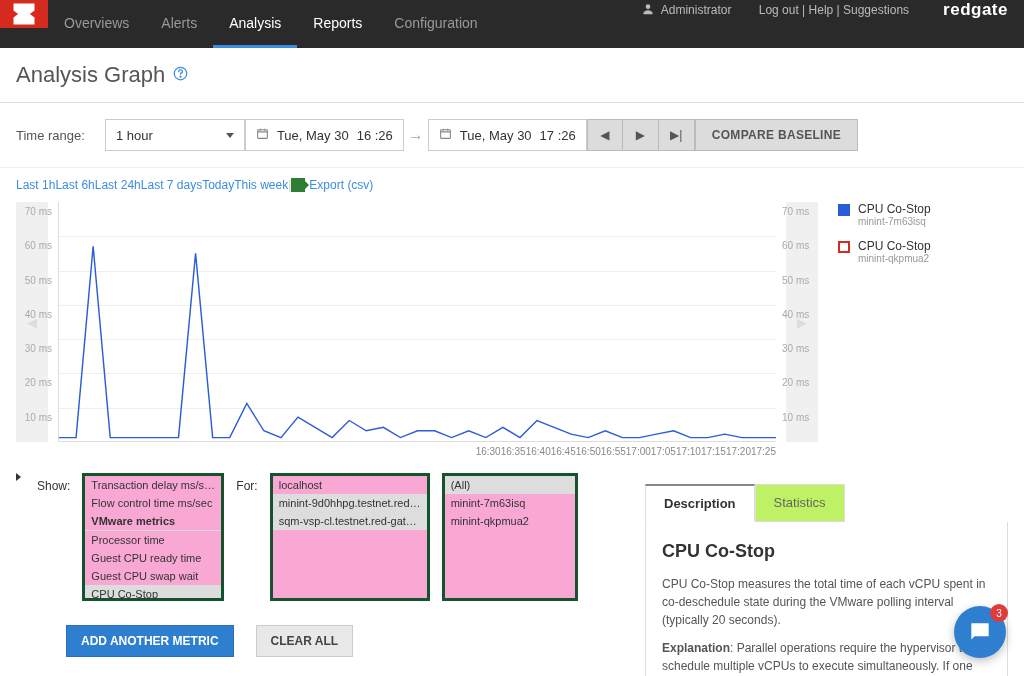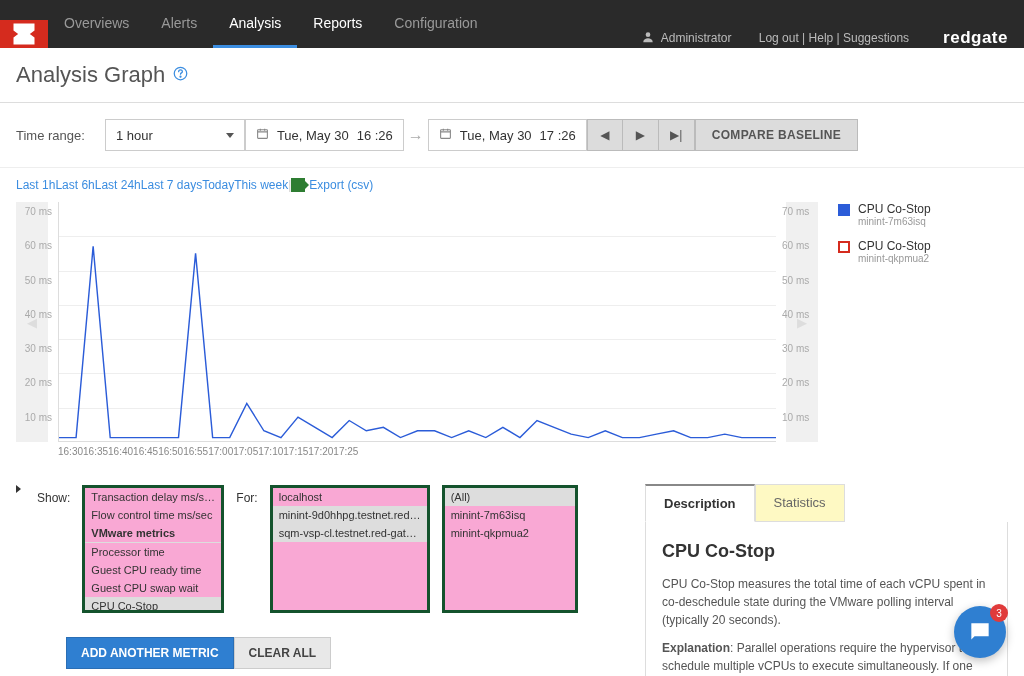--- a/index.html
+++ b/index.html
@@ -1,17 +1,17 @@
 <!DOCTYPE html>
 <html><head>
 <meta charset="utf-8">
 <style>
 *{box-sizing:border-box;margin:0;padding:0;font-family:-apple-system,BlinkMacSystemFont,"Segoe UI",Arial,sans-serif}
 body{background:#fff;color:#333;font-size:13px}
-.topbar{display:flex;align-items:flex-end;background:#2a2a2a;color:#ccc;height:48px}
+.topbar{display:flex;align-items:flex-start;background:#2a2a2a;color:#ccc;height:48px}
 .logo{width:48px;background:#d52b1e;display:flex;align-items:center;justify-content:center}
 .logo svg{width:28px;height:28px;fill:#fff}
 .nav{display:flex;align-items:center}
 .nav a{color:#999;text-decoration:none;padding:0 16px;height:48px;display:flex;align-items:center;font-size:14px;border-bottom:3px solid transparent}
 .nav a.active{color:#fff;border-bottom-color:#3b8de0}
 .nav a.bold{color:#fff;font-weight:400}
 .topbar-right{margin-left:auto;display:flex;align-items:center;padding-right:16px;font-size:12px;color:#bbb}
 .topbar-right .usericon{margin-right:6px}
 .brand{margin-left:34px;color:#fff;font-weight:700;font-size:17px;letter-spacing:.5px}
 .header{padding:14px 16px;border-bottom:1px solid #ddd;display:flex;align-items:center}
@@ -36,44 +36,44 @@
 .exp .xls{width:14px;height:14px;background:#2e7d32;display:inline-block;position:relative}
 .exp .xls::after{content:"";position:absolute;right:-4px;top:3px;border-left:4px solid #2e7d32;border-top:4px solid transparent;border-bottom:4px solid transparent}
 .chartwrap{display:flex;padding:0 16px}
 .chartarea{flex:1;position:relative}
 .yaxis{position:absolute;width:40px;display:flex;flex-direction:column;justify-content:space-between;height:240px;top:4px;font-size:10px;color:#aaa;text-align:right;padding-right:4px}
 .yaxis.left{left:0}
 .yaxis.right{right:0;text-align:left;padding-left:4px;padding-right:0}
 .chartbody{margin:0 42px;height:240px;position:relative;border-left:1px solid #ddd;border-bottom:1px solid #ddd;overflow:hidden}
 .gridline{position:absolute;left:0;right:0;border-top:1px solid #eee}
 .chart-svg{position:absolute;inset:0;width:100%;height:100%}
-.xaxis{display:flex;justify-content:flex-start;margin:4px 42px 12px;font-size:10px;color:#888}
+.xaxis{display:flex;justify-content:flex-end;margin:4px 42px 0;font-size:10px;color:#888}
 .navhandle{position:absolute;top:0;width:32px;height:240px;background:#f0f0f0;display:flex;align-items:center;justify-content:center;color:#ddd}
 .navhandle.left{left:0}
 .navhandle.right{right:0}
 .legend{width:190px;padding-left:20px;font-size:12px}
 .legend-item{display:flex;align-items:flex-start;gap:8px;margin-bottom:12px}
 .legend-sw{width:12px;height:12px;margin-top:2px;border:2px solid}
 .legend-sw.filled{background:#2b5cd8;border-color:#2b5cd8}
 .legend-sw.empty{border-color:#d52b1e;background:#fff}
 .legend-sub{color:#999;font-size:10px}
 .bottomctrl{display:flex;padding:16px;gap:12px;align-items:flex-start}
 .bottomctrl .lbl{font-size:12px;color:#333;padding-top:6px}
 .listbox{border:3px solid #14532d;width:142px;height:128px;overflow-y:scroll;font-size:11px;background:#f9a8d4}
 .listbox .opt{padding:3px 6px;white-space:nowrap;overflow:hidden;text-overflow:ellipsis}
 .listbox .opt.header{font-weight:700}
 .listbox .opt.sel{background:#ddd}
 .listbox.wide{width:160px}
 .listbox.mid{width:136px}
-.btns{padding:8px 20px 16px 66px;display:flex;gap:0}
+.btns{padding:8px 20px 16px 66px;display:flex;gap:22px}
 .btn-primary{background:#2f7fd1;color:#fff;border:1px solid #2a6eb5;padding:8px 14px;font-size:12px;font-weight:600}
 .btn-sec{background:#e8e8e8;border:1px solid #ccc;color:#444;padding:8px 14px;font-size:12px;font-weight:600}
 .rightpanel{position:absolute;right:16px;top:484px;width:363px}
 .tabs{display:flex}
-.tab{padding:10px 18px;background:#fef9c3;border:1px solid #ddd;font-size:13px;color:#666}
+.tab{padding:10px 18px;background:#bef264;border:1px solid #ddd;font-size:13px;color:#666}
 .tab.active{background:#fff;border-bottom-color:#fff;color:#333;font-weight:600;border-top:2px solid #888}
 .tabbody{border:1px solid #ddd;border-top:none;padding:16px;font-size:12px;color:#555;line-height:1.5;max-height:160px;overflow:hidden}
 .tabbody h2{font-size:18px;color:#333;margin-bottom:10px;font-weight:600}
 .tabbody p{margin-bottom:10px}
 .chatbubble{position:fixed;right:18px;bottom:18px;width:52px;height:52px;border-radius:50%;background:#2f7fd1;display:flex;align-items:center;justify-content:center;box-shadow:0 3px 10px rgba(0,0,0,.25)}
 .chatbubble .badge{position:absolute;top:-2px;right:-2px;background:#e03b3b;color:#fff;width:18px;height:18px;border-radius:50%;font-size:10px;display:flex;align-items:center;justify-content:center}
 .tri{display:inline-block;width:0;height:0;border-top:4px solid transparent;border-bottom:4px solid transparent;border-left:5px solid #333;margin-right:4px;vertical-align:middle}
 </style>
 </head>
 <body>

